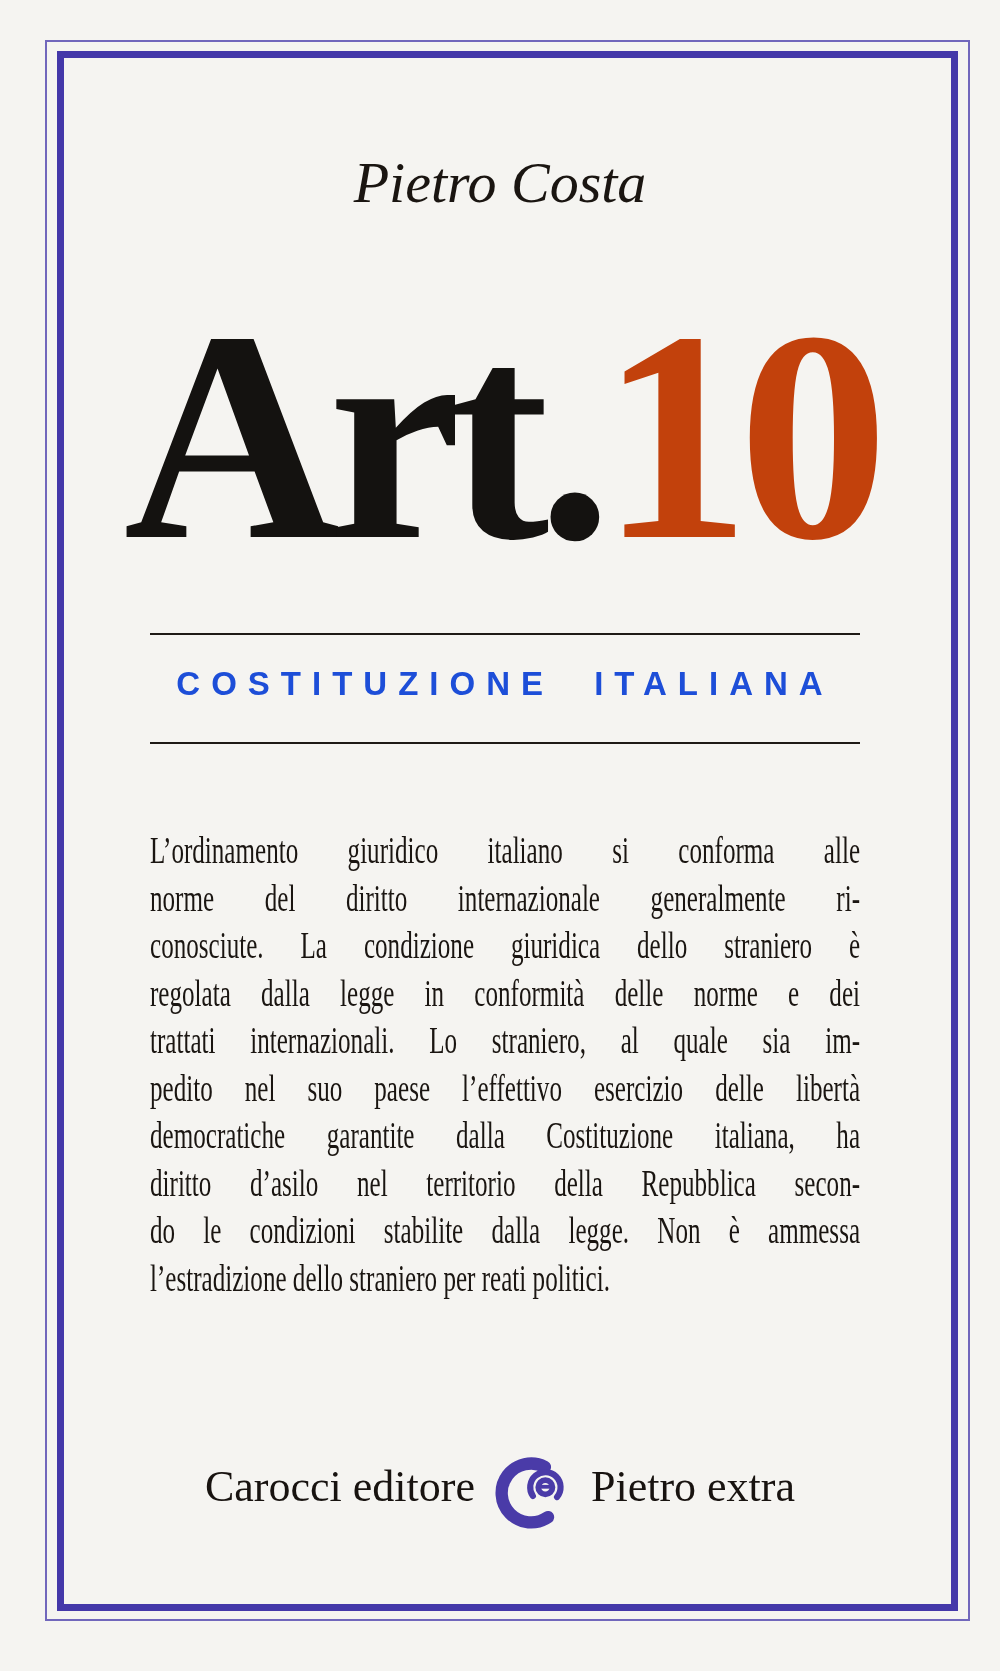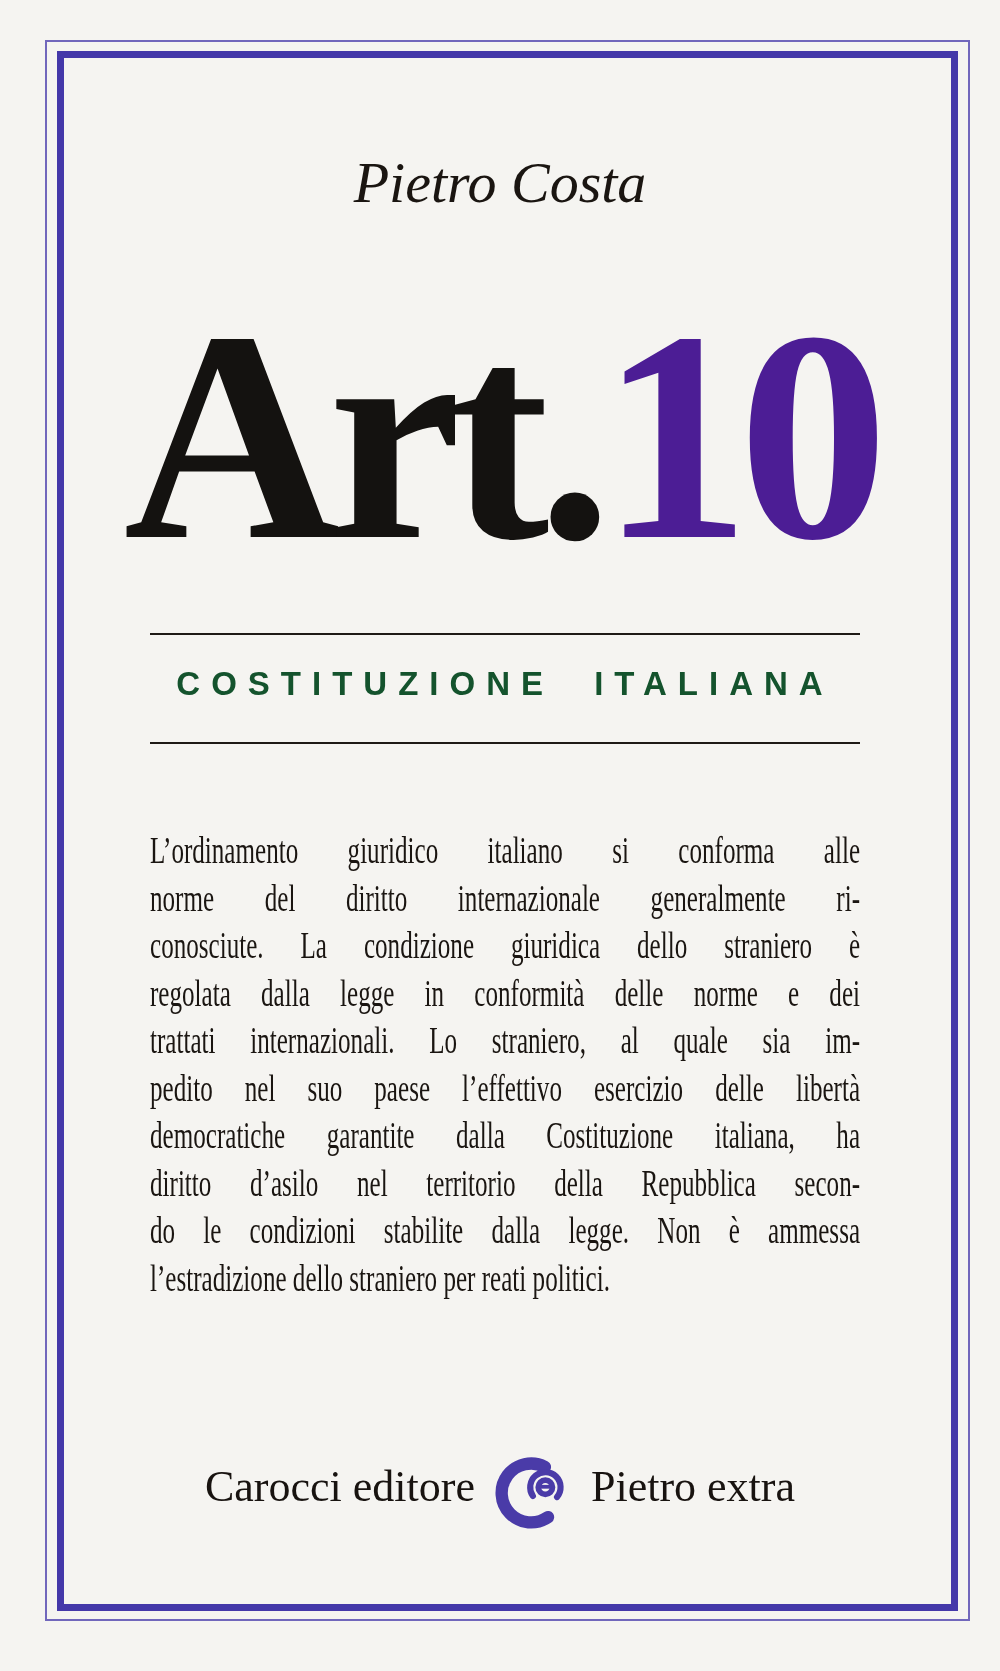--- a/index.html
+++ b/index.html
@@ -32,37 +32,37 @@
   }
   .big-title{
     position:absolute;left:0;right:0;top:286px;
     text-align:center;
     font-weight:bold;
     font-size:300px;line-height:300px;
     letter-spacing:-12px;
     white-space:nowrap;
     color:#141210;
   }
-  .big-title .num{color:#4c1d95;}
+  .big-title .num{color:#c2410c;}
   .rule{
     position:absolute;left:150px;width:710px;height:2px;
     background:#1e1a16;
   }
   .rule-1{top:633px;}
   .rule-2{top:742px;}
   .series-header{
     position:absolute;left:150px;width:710px;top:664px;
     text-align:center;
     font-family:"Liberation Sans",sans-serif;
     font-weight:bold;
     font-size:33px;line-height:40px;
     letter-spacing:11px;
     word-spacing:20px;
     white-space:nowrap;
-    color:#14532d;
+    color:#1d4ed8;
   }
   .article{
     position:absolute;left:150px;top:827px;
     width:1075px;
     transform:scaleX(0.6605);
     transform-origin:0 0;
     font-size:38px;line-height:47.5px;
     color:#1a1511;
   }
   .article .line{

